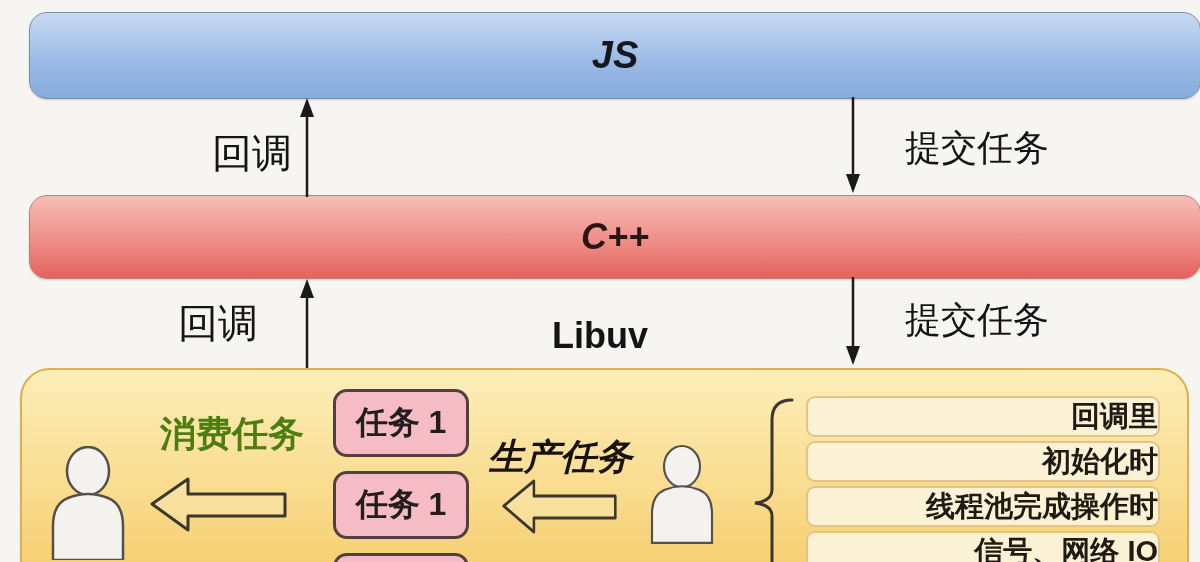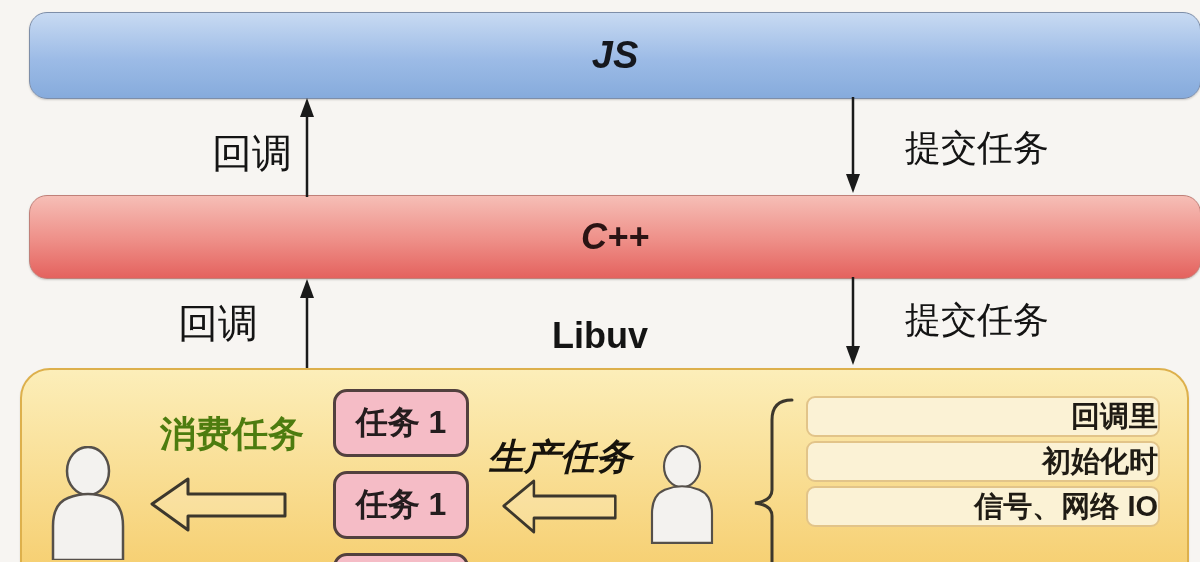--- a/index.html
+++ b/index.html
@@ -139,17 +139,20 @@
   </svg>
 
   <div class="event-list">
     <div class="event-row">
       <span>回调里</span>
     </div>
     <div class="event-row">
       <span>初始化时</span>
     </div>
     <div class="event-row">
+      <span>线程池完成操作时</span>
+    </div>
+    <div class="event-row">
       <span>信号、网络 IO</span>
     </div>
   </div>
 
 </div>
 
 </body></html>

